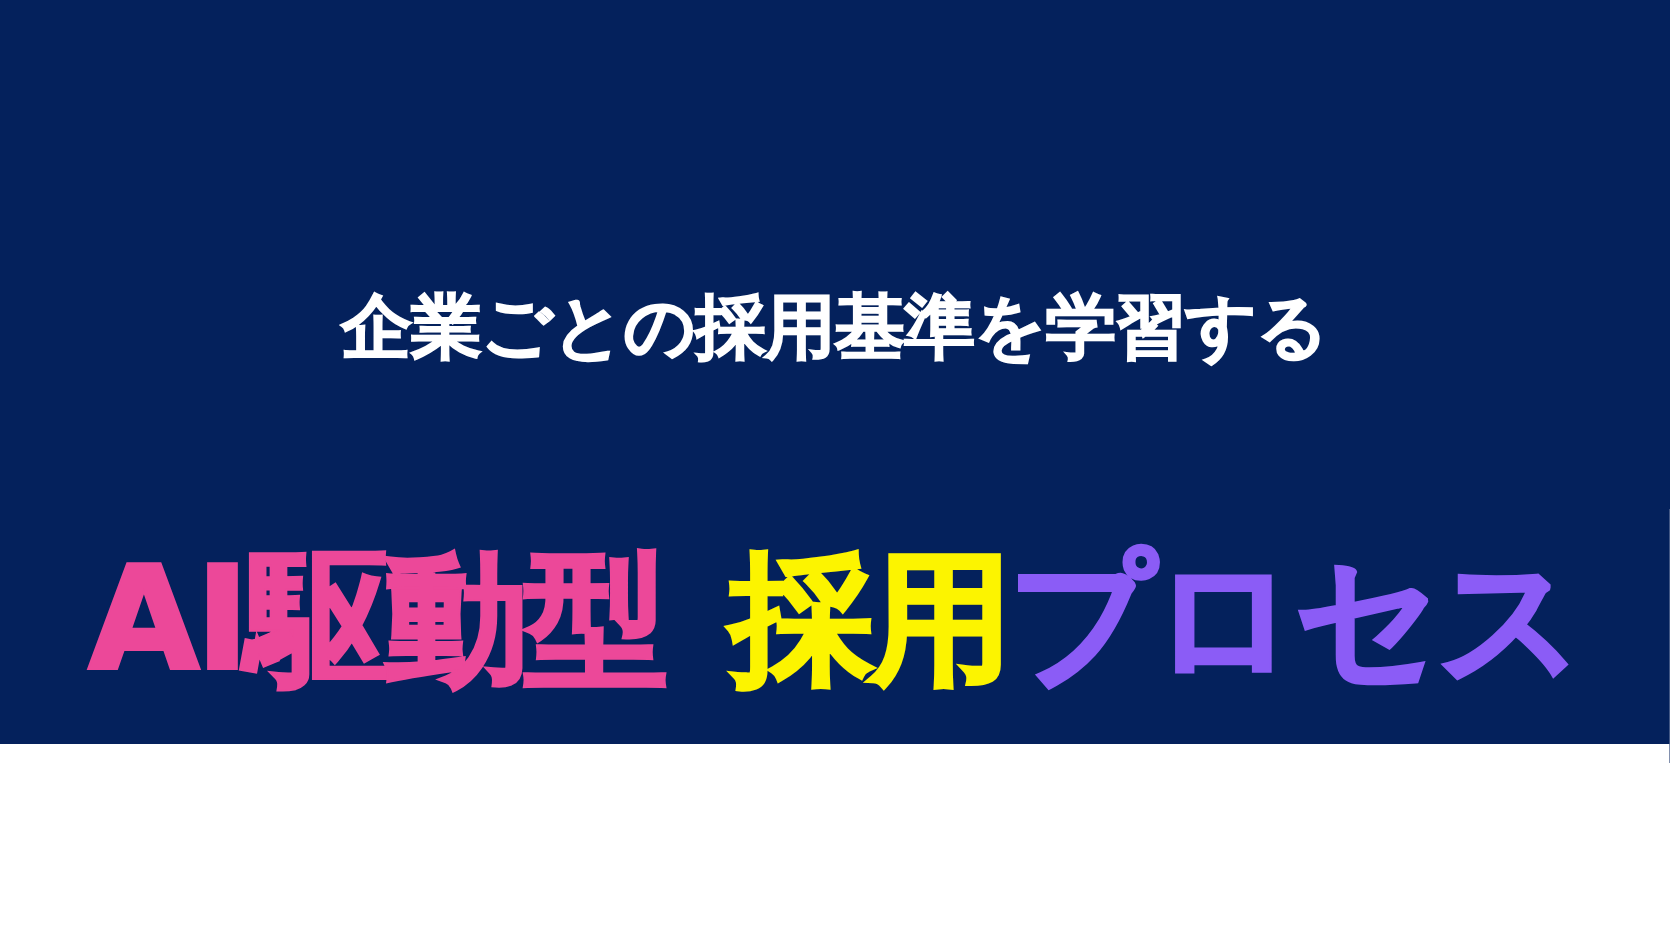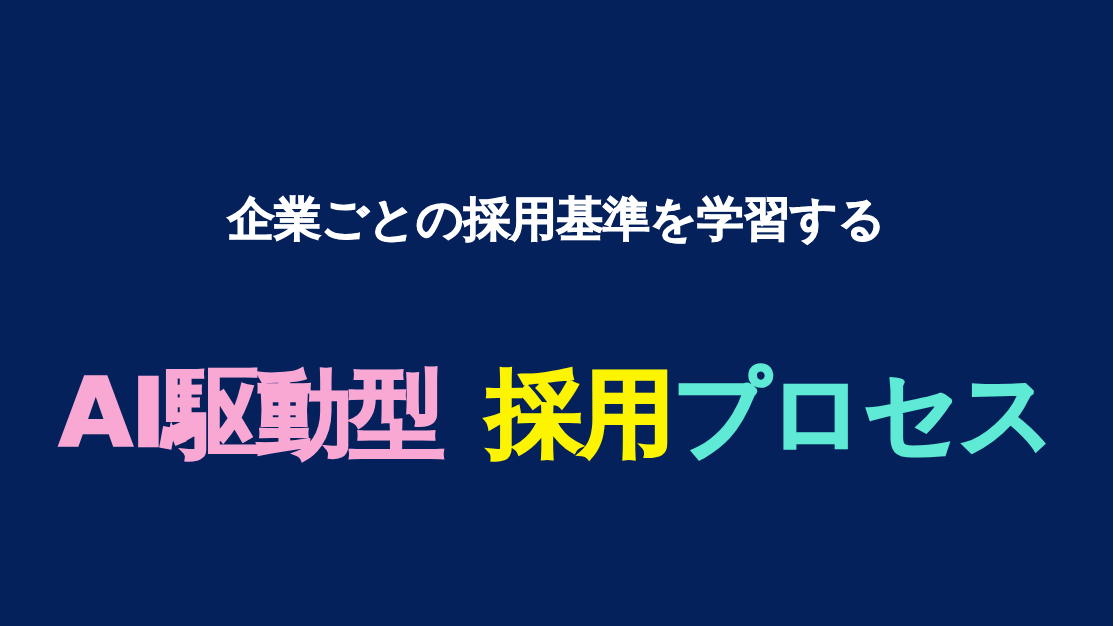--- a/index.html
+++ b/index.html
@@ -11,21 +11,21 @@
     width: 1113px;
     height: 626px;
     overflow: hidden;
     font-family: "Liberation Sans", "DejaVu Sans", sans-serif;
     -webkit-font-smoothing: antialiased;
   }
 
   #slide {
     position: relative;
     width: 1113px;
-    height: 626px;
+    height: 496px;
     box-sizing: border-box;
     display: flex;
     flex-direction: column;
     align-items: center;
     justify-content: flex-start;
     overflow: hidden;
   }
 
   
   .subtitle-row {
@@ -75,16 +75,16 @@
 </head>
 <body>
 
 <div id="slide" style="background: rgb(4, 33, 92);">
 
   <div class="subtitle-row">
     <span class="subtitle" style="color: rgb(255, 255, 255);">企業ごとの採用基準を学習する</span>
   </div>
 
   <div class="headline-row">
-    <h1 class="headline"><span class="seg" style="color: #f9a8d4;">AI駆動型</span><span class="seg" style="color: rgb(252, 244, 0); margin-left: 44px;">採用</span><span class="seg" style="color: #5eead4;">プロセス</span></h1>
+    <h1 class="headline"><span class="seg" style="color: #ec4899;">AI駆動型</span><span class="seg" style="color: rgb(252, 244, 0); margin-left: 44px;">採用</span><span class="seg" style="color: #8b5cf6;">プロセス</span></h1>
   </div>
 
 </div>
 
 </body></html>

